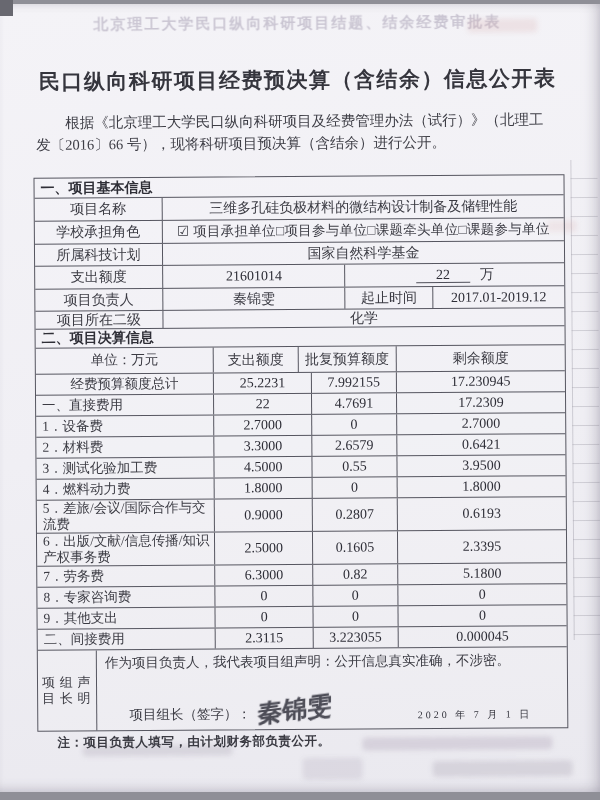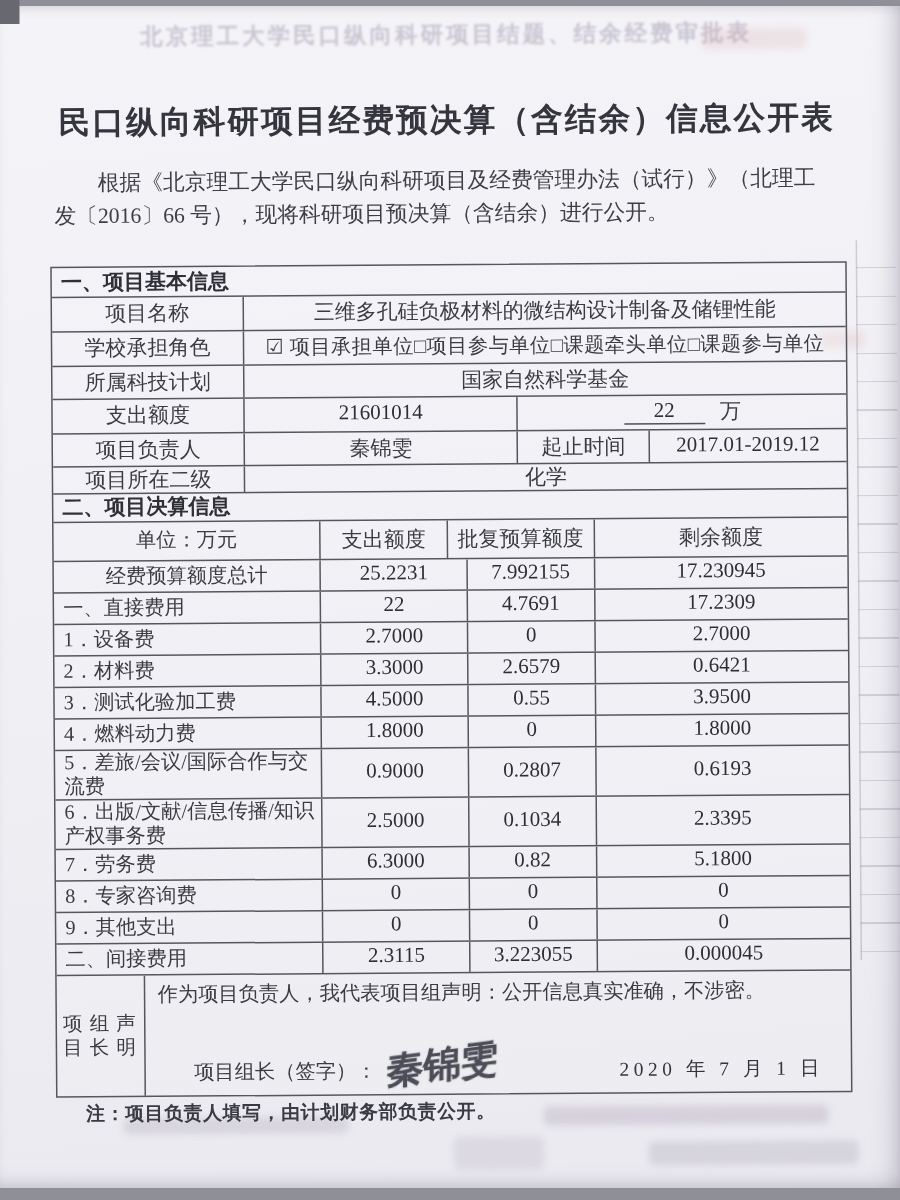--- a/index.html
+++ b/index.html
@@ -80,21 +80,21 @@
   .d-statement{font-size:13.5px;text-align:left;}
   .d-signline{display:flex;align-items:flex-end;font-size:13.5px;}
   .d-signlabel{margin-left:24px;}
   .signature{
     font-size:25px;font-weight:bold;color:#4d4d57;
     transform:rotate(-7deg) skewX(-8deg);display:inline-block;
     margin:0 6px;position:relative;top:3px;
     text-shadow:0 0 1px rgba(77,77,87,.6);
     filter:blur(.3px);
   }
-  .d-date{margin-left:auto;margin-right:10px;letter-spacing:3px;font-size:13px;color:#33333c;}
+  .d-date{margin-left:auto;margin-right:27px;letter-spacing:3px;font-size:10px;color:#33333c;}
   .note{
     position:absolute;left:55px;top:733px;font-size:12.5px;font-weight:bold;
     color:#3a3a42;letter-spacing:.5px;
   }
 </style>
 </head>
 <body>
 
 <div class="paper"></div>
 
@@ -213,21 +213,21 @@
     <div class="frow rh33">
       <div class="fcell b-label">5．差旅/会议/国际合作与交流费</div>
       <div class="fcell b-c2 num">0.9000</div>
       <div class="fcell b-c3 num">0.2807</div>
       <div class="fcell b-c4 num">0.6193</div>
     </div>
 
     <div class="frow rh33">
       <div class="fcell b-label">6．出版/文献/信息传播/知识产权事务费</div>
       <div class="fcell b-c2 num">2.5000</div>
-      <div class="fcell b-c3 num">0.1034</div>
+      <div class="fcell b-c3 num">0.1605</div>
       <div class="fcell b-c4 num">2.3395</div>
     </div>
 
     <div class="frow rh21">
       <div class="fcell b-label">7．劳务费</div>
       <div class="fcell b-c2 num">6.3000</div>
       <div class="fcell b-c3 num">0.82</div>
       <div class="fcell b-c4 num">5.1800</div>
     </div>
 

